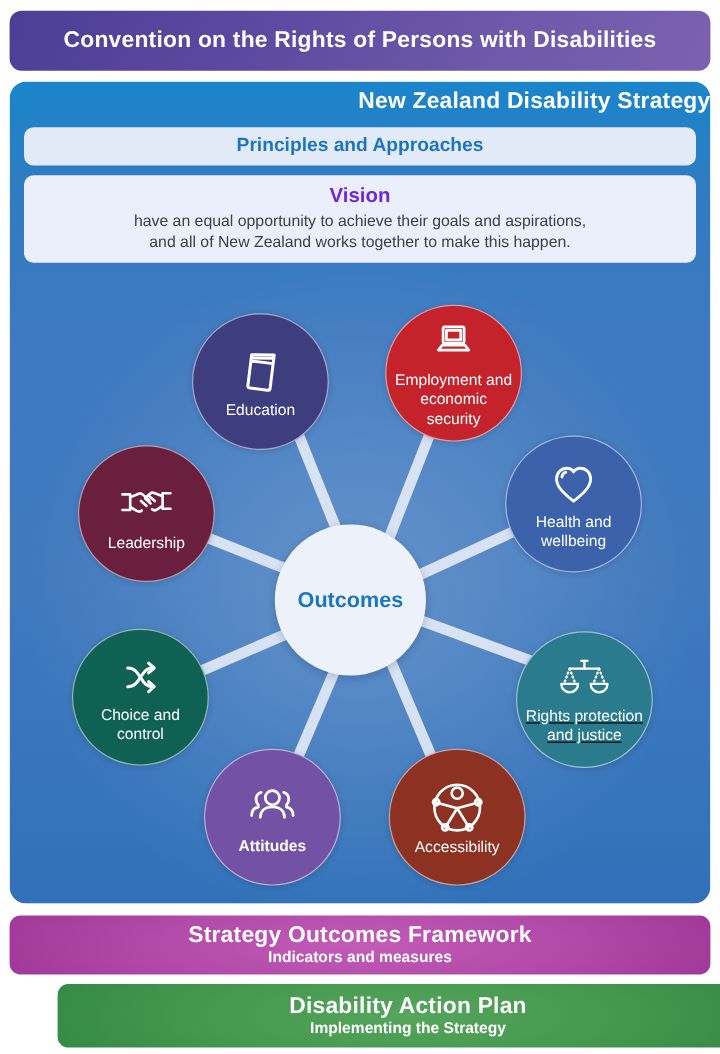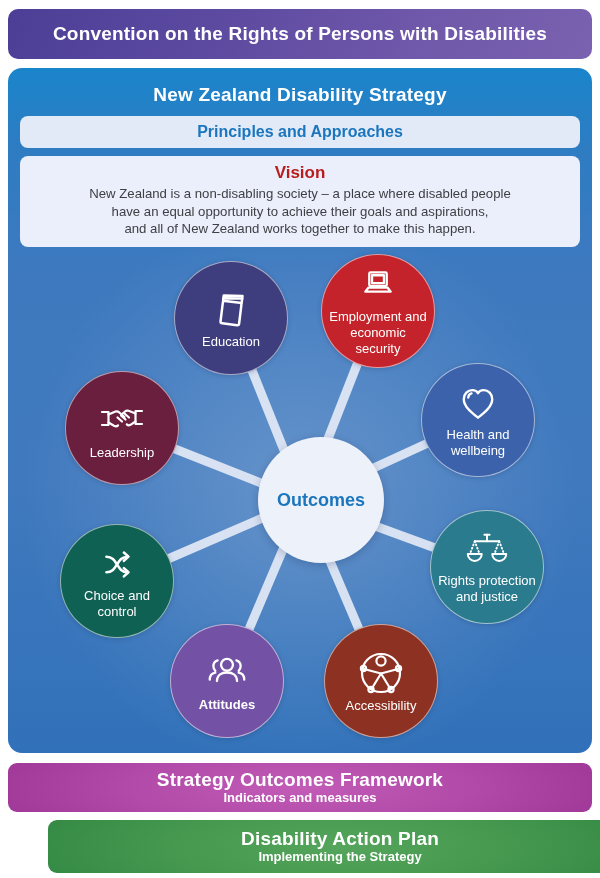--- a/index.html
+++ b/index.html
@@ -11,46 +11,46 @@
     background:linear-gradient(115deg,#4c3e96 0%,#5c4aa0 35%,#7058aa 70%,#7a62b0 100%);
     display:flex;align-items:center;justify-content:center;}
   .banner-top .t{color:#fff;font-size:19px;font-weight:bold;letter-spacing:.2px;}
 
   
   .panel{position:absolute;left:8px;top:68px;width:584px;height:685px;border-radius:14px;
     background:
       radial-gradient(circle 280px at 50% 62%, rgba(255,255,255,.20) 0%, rgba(255,255,255,0) 100%),
       linear-gradient(180deg,#1a85cb 0%,#2e7cc2 12%,#3e79bf 30%,#4079be 60%,#3171b9 100%);
     overflow:hidden;}
-  .panel-title{margin-top:16px;text-align:center;color:#fff;font-size:19px;font-weight:bold;letter-spacing:.2px;}
+  .panel-title{margin-top:6px;text-align:right;color:#fff;font-size:19px;font-weight:bold;letter-spacing:.2px;}
   .bar{position:relative;margin:10px 12px 0;background:#e2eaf8;border-radius:8px;height:32px;
        display:flex;align-items:center;justify-content:center;}
   .bar .t{color:#1b76bd;font-size:16px;font-weight:bold;}
   .vision{position:relative;margin:8px 12px 0;background:#eaeffb;border-radius:8px;padding:7px 10px 9px;}
-  .vision .vt{text-align:center;color:#b91c1c;font-size:17px;font-weight:bold;margin-bottom:2px;}
+  .vision .vt{text-align:center;color:#6d28d9;font-size:17px;font-weight:bold;margin-bottom:2px;}
   .vision .vl{text-align:center;color:#3f4044;font-size:13.2px;line-height:1.34;}
 
   
   .diagram{position:absolute;left:0;top:0;width:584px;height:685px;}
   .spokes{position:absolute;left:0;top:0;}
   .node{position:absolute;width:114px;height:114px;border-radius:50%;
     border:1.5px solid rgba(255,255,255,.55);box-sizing:border-box;
     display:flex;flex-direction:column;align-items:center;justify-content:center;
     text-align:center;box-shadow:0 1px 5px rgba(0,20,60,.18);}
   .node .lbl{color:#fff;font-size:13px;line-height:1.22;max-width:102px;margin-top:2px;}
   .node svg{display:block;}
-  .n-edu{left:166px;top:193px;background:#3e3e7e;}
+  .n-edu{left:152px;top:193px;background:#3e3e7e;}
   .n-emp{left:313px;top:186px;background:#c4232b;}
   .n-health{left:413px;top:295px;background:#3b62ab;}
-  .n-rights{left:422px;top:442px;background:#2b7b8e;}
+  .n-rights{left:422px;top:458px;background:#2b7b8e;text-decoration:underline;}
   .n-access{left:316px;top:556px;background:#8d3122;}
   .n-att{left:162px;top:556px;background:#7351a4;font-weight:bold;}
   .n-choice{left:52px;top:456px;background:#0f6153;text-align:center;}
   .n-lead{left:57px;top:303px;background:#6a1f3e;}
-  .hub{position:absolute;left:250px;top:369px;width:126px;height:126px;border-radius:50%;
+  .hub{position:absolute;left:221px;top:369px;width:126px;height:126px;border-radius:50%;
     background:#edf1fa;display:flex;align-items:center;justify-content:center;
     box-shadow:0 2px 8px rgba(0,20,60,.22);}
   .hub .t{color:#1b76bd;font-size:18px;font-weight:bold;}
 
   
   .banner-mid{position:absolute;left:8px;top:763px;width:584px;height:49px;border-radius:9px;
     background:radial-gradient(ellipse 65% 170% at 50% 50%, #c25cb7 0%, #b14aa8 45%, #993092 100%);
     display:flex;flex-direction:column;align-items:center;justify-content:center;}
   .banner-bot{position:absolute;left:8px;top:820px;width:584px;height:53px;border-radius:9px;
     background:radial-gradient(ellipse 65% 170% at 50% 50%, #55a55c 0%, #46984f 45%, #2c8340 100%);
@@ -71,21 +71,20 @@
 
   <div class="panel">
     <div class="panel-title">New Zealand Disability Strategy</div>
 
     <div class="bar">
       <div class="t">Principles and Approaches</div>
     </div>
 
     <div class="vision">
       <div class="vt">Vision</div>
-      <div class="vl">New Zealand is a non-disabling society – a place where disabled people</div>
       <div class="vl">have an equal opportunity to achieve their goals and aspirations,</div>
       <div class="vl">and all of New Zealand works together to make this happen.</div>
     </div>
 
     <div class="diagram">
       <svg class="spokes" width="584" height="685" viewBox="0 0 584 685">
         <g stroke="#e9eef8" stroke-opacity="0.88" stroke-width="9" stroke-linecap="round">
           <line x1="296" y1="432" x2="223" y2="250"></line>
           <line x1="296" y1="432" x2="370" y2="243"></line>
           <line x1="296" y1="432" x2="470" y2="352"></line>

